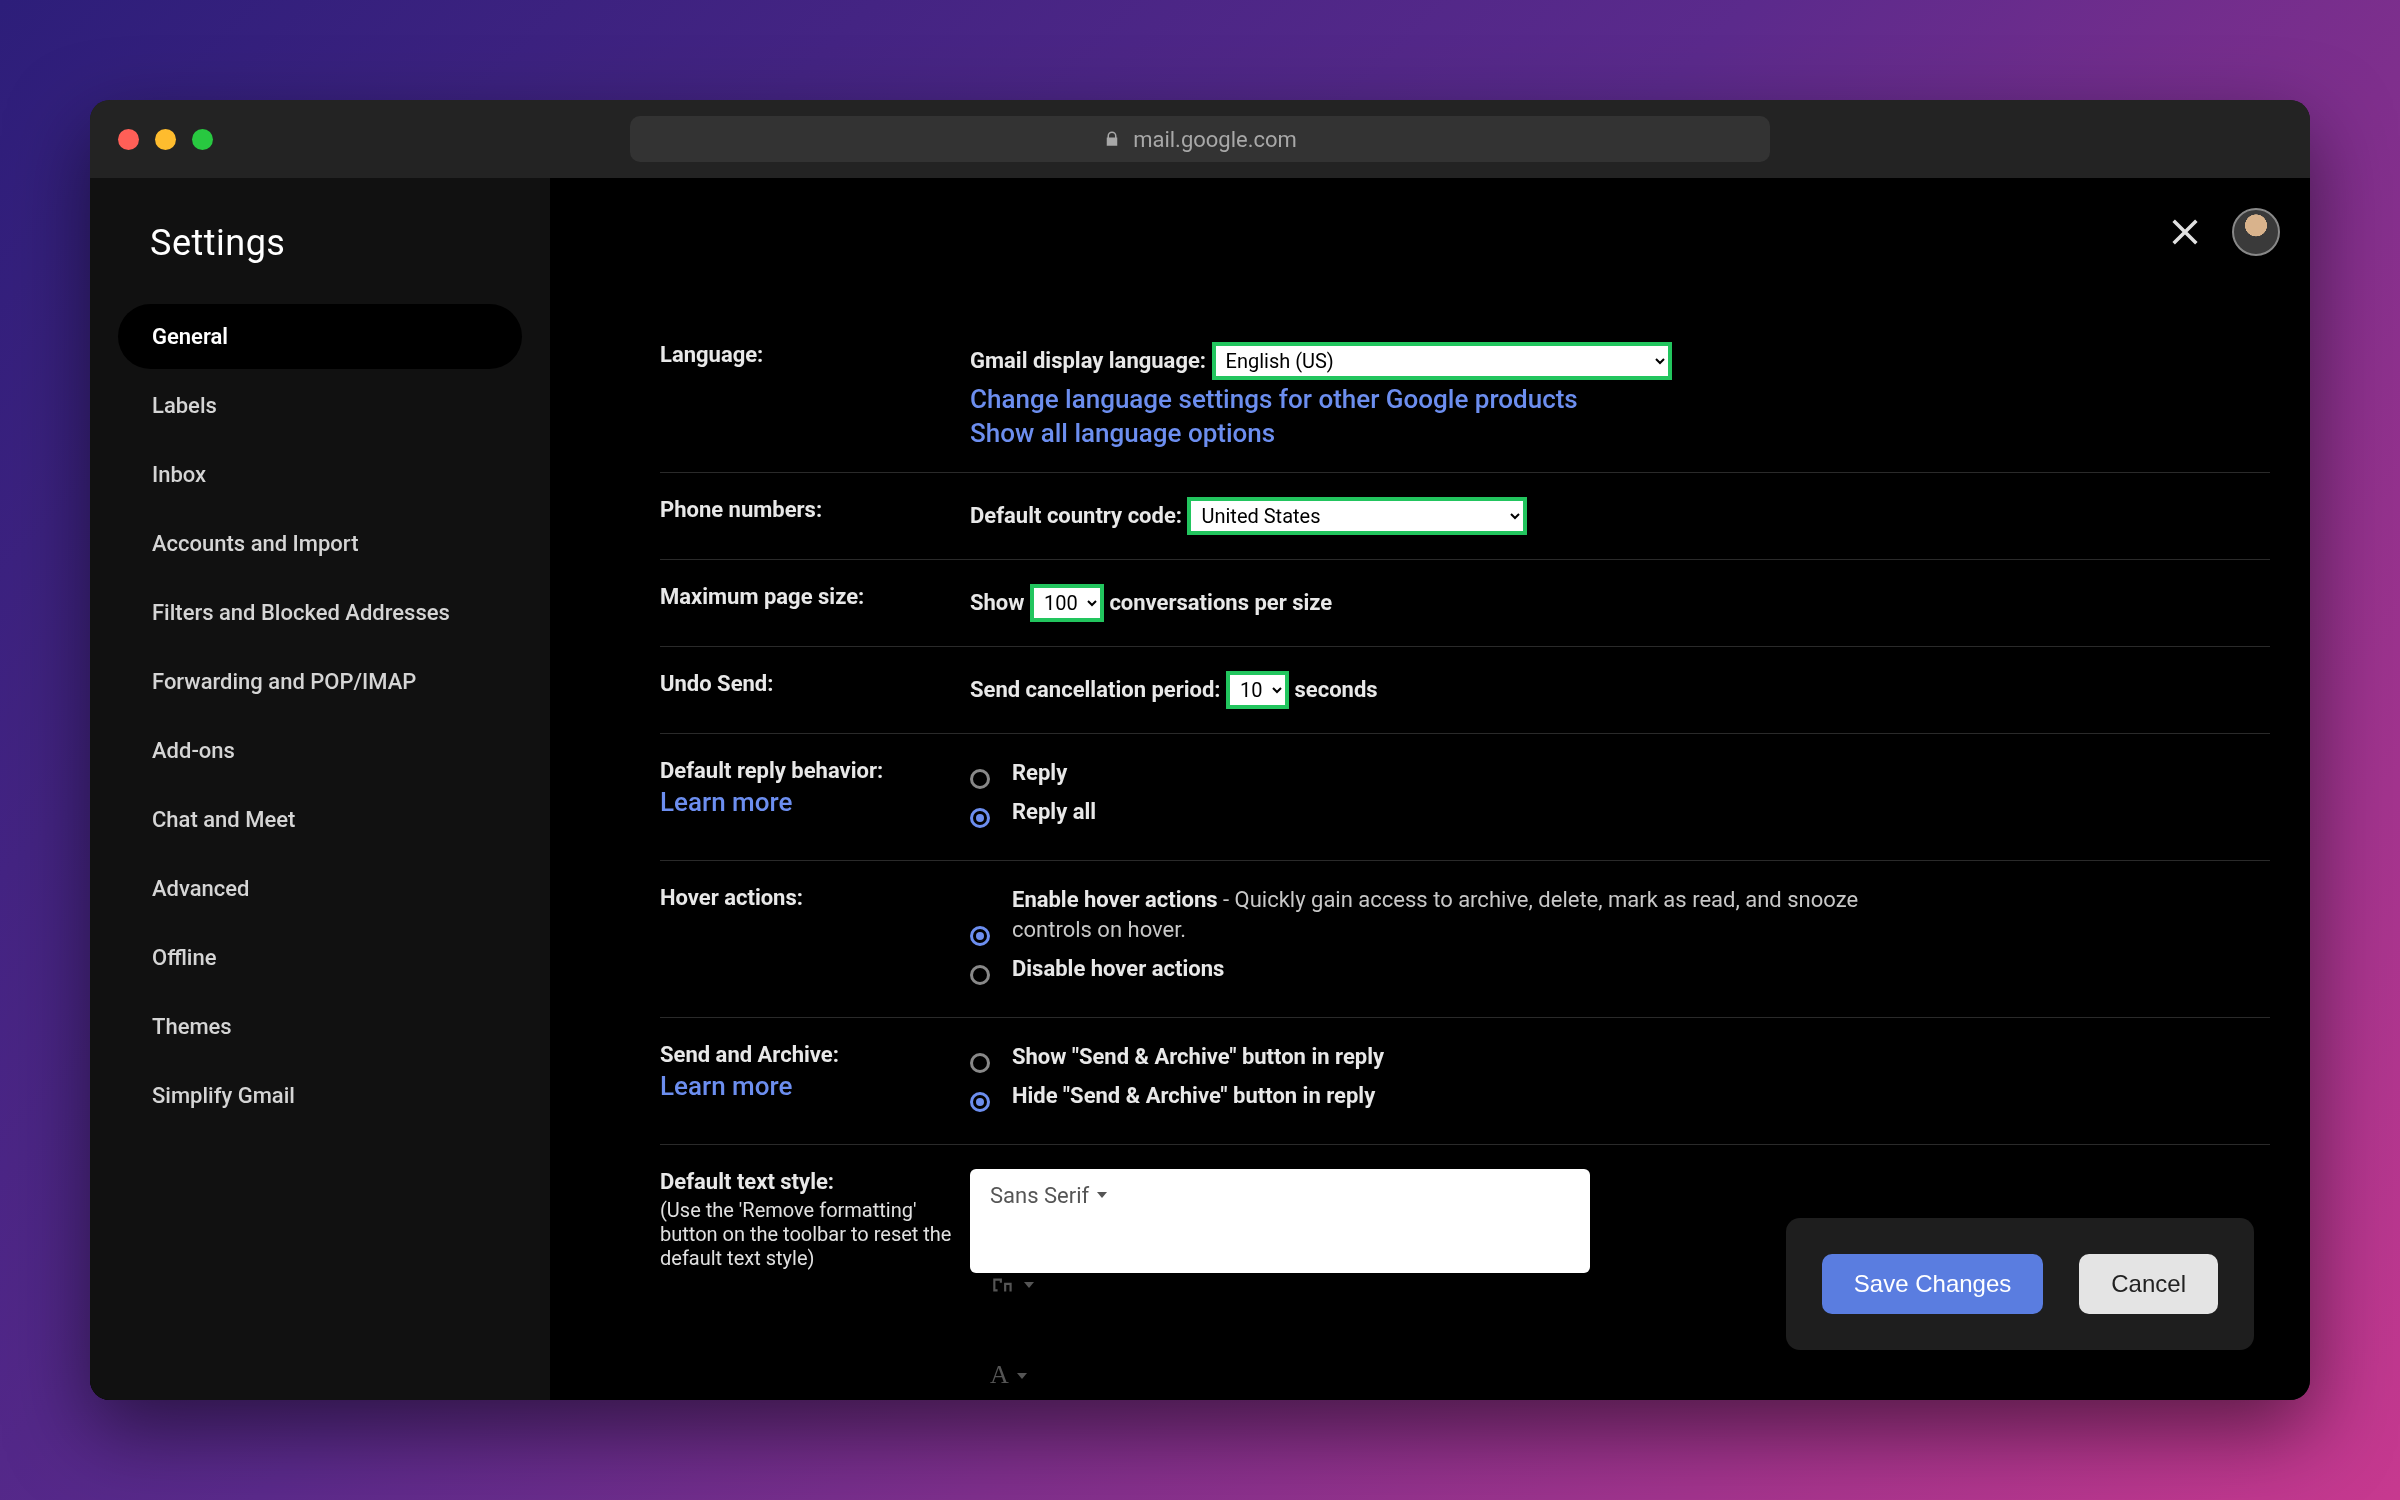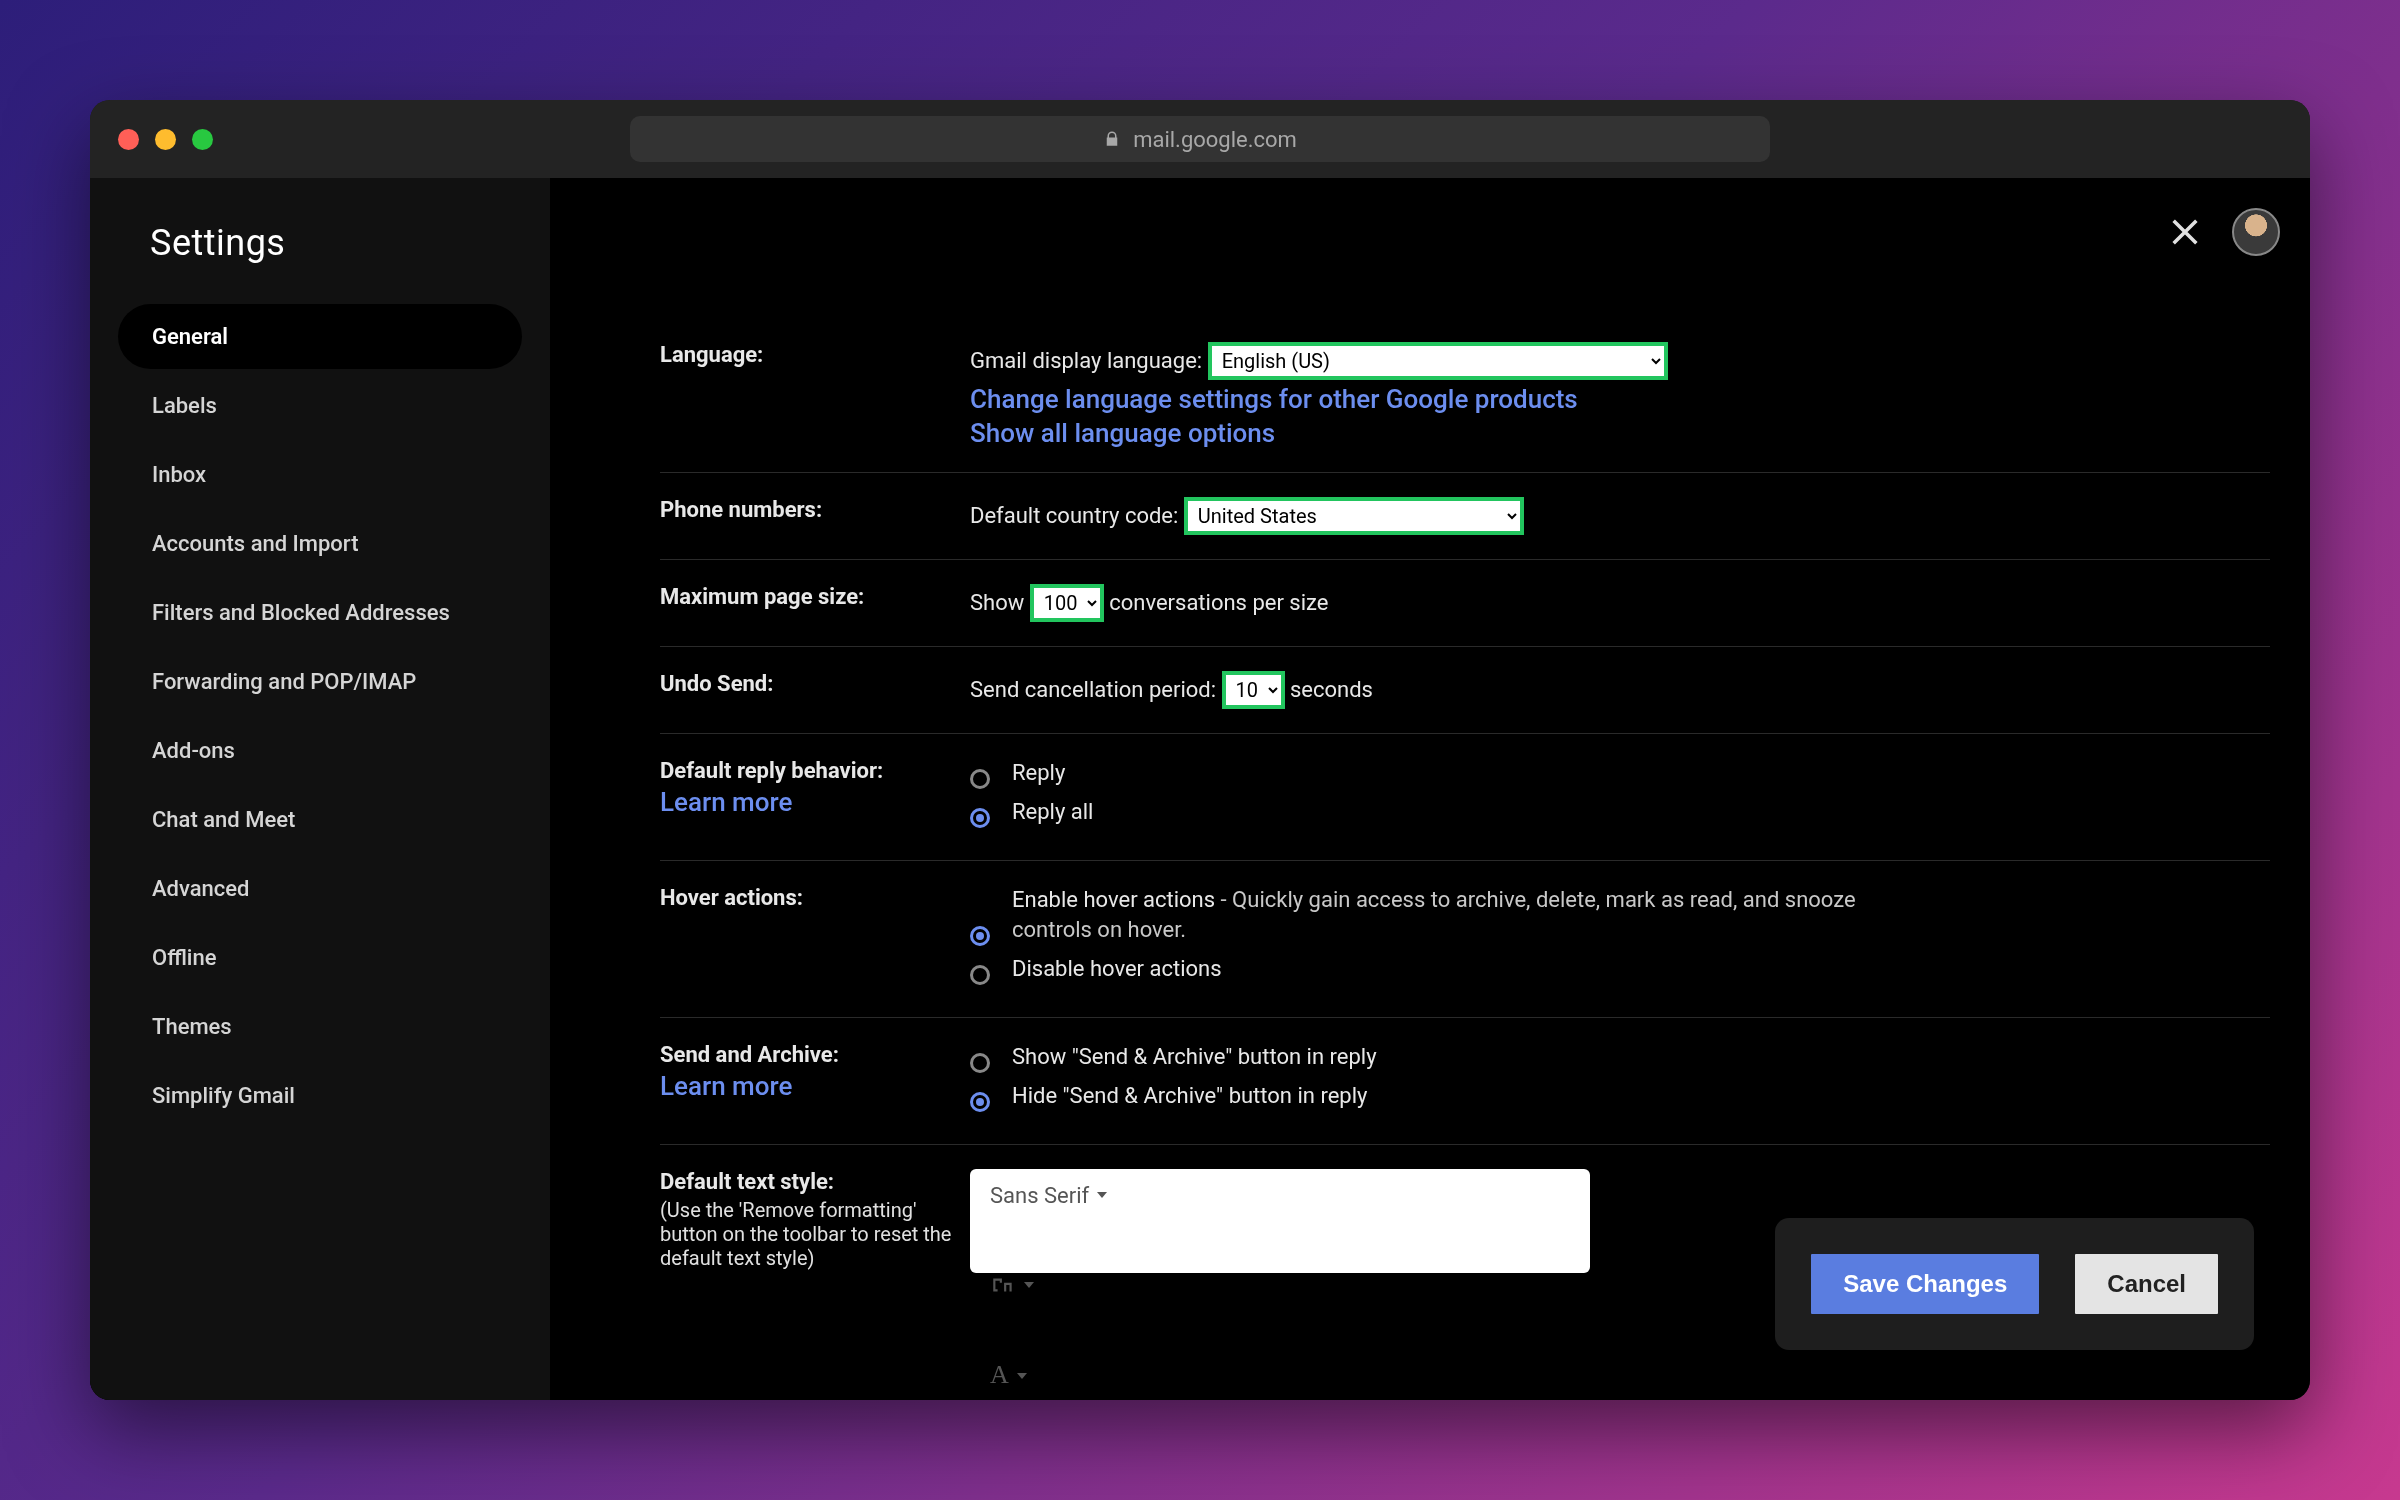--- a/index.html
+++ b/index.html
@@ -143,21 +143,21 @@
     font-size: 20px;
     color: #e0e0e0;
     display: block;
     margin-top: 4px;
   }
   .row-content {
     flex: 1;
     font-size: 22px;
     color: #e8e8e8;
   }
-  .row-content .bold { font-weight: 400; }
+  .row-content .bold { font-weight: 700; }
   .link { color: #6c8eef; font-weight: 500; font-size: 26px; cursor: pointer; }
   .link-block { display: block; margin-top: 4px; }
   select.native {
     background: #fff;
     color: #000;
     font-size: 20px;
     border: 4px solid #22c55e;
     padding: 2px 6px;
     font-family: inherit;
   }
@@ -201,23 +201,23 @@
     right: 56px;
     background: #1e1e1e;
     border-radius: 14px;
     padding: 36px 36px;
     display: flex;
     gap: 36px;
     box-shadow: 0 6px 20px rgba(0,0,0,0.4);
   }
   .btn {
     padding: 16px 32px;
-    border-radius: 1px;
+    border-radius: 10px;
     font-size: 24px;
-    font-weight: 700;
+    font-weight: 400;
     cursor: pointer;
     border: none;
   }
   .btn.primary { background: #5a7de0; color: #fff; }
   .btn.secondary { background: #e4e4e4; color: #222; }
 </style>
 </head>
 <body>
 
 <div class="window">

